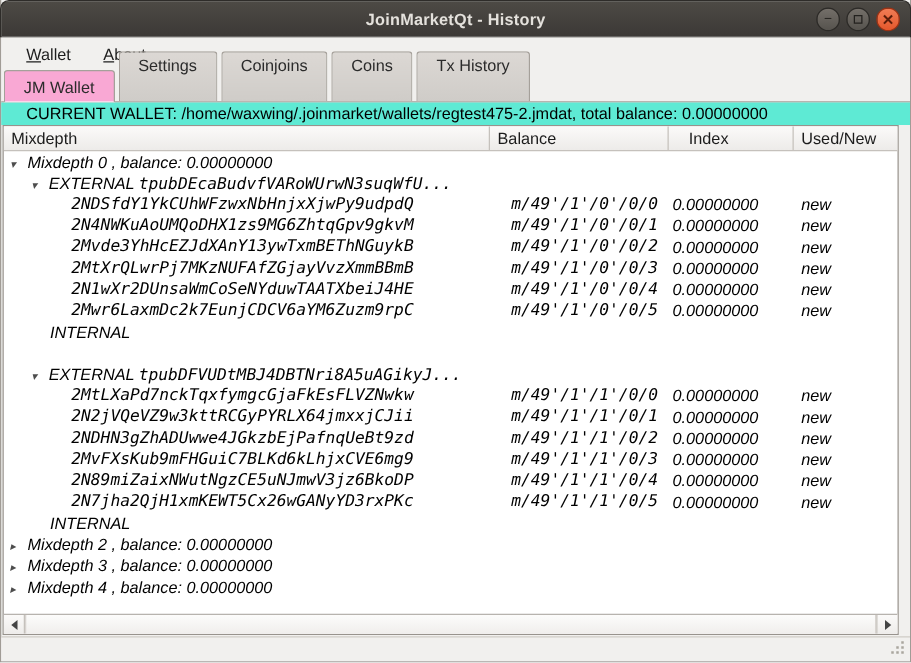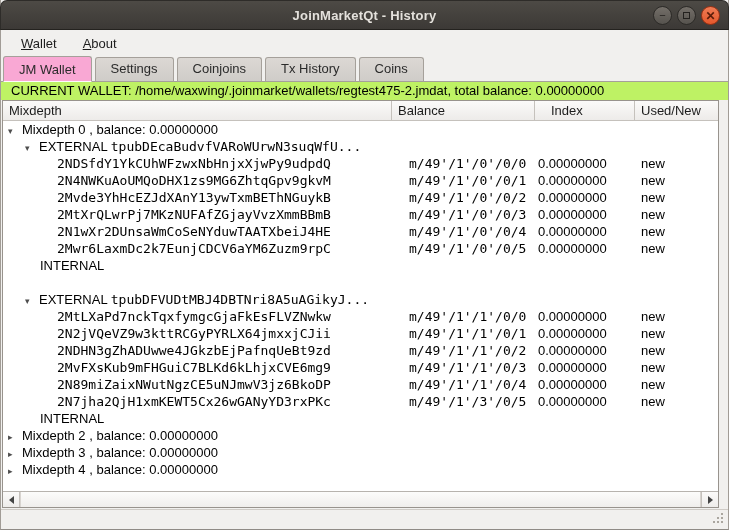--- a/index.html
+++ b/index.html
@@ -25,40 +25,40 @@
 
   
   .menubar { height:26px; flex:0 0 26px; background:#f1f0ee; display:flex; align-items:center;
     padding-left:10px; gap:6px; }
   .menu-item { font-size:13px; color:#1d1d1d; padding:3px 10px; }
   .accel { text-decoration:underline; }
 
   
   .tabbar { height:26px; flex:0 0 26px; background:#f1f0ee; display:flex; align-items:flex-end;
     padding-left:2px; border-bottom:1px solid #a5a09a; }
-  .tab { height:24px; line-height:22px; padding:0 15px; margin-right:3px; font-size:13px;
+  .tab { height:40px; line-height:22px; padding:0 15px; margin-right:3px; font-size:13px;
     color:#2b2b2b; background:linear-gradient(180deg,#dcd8d4,#cfccc8);
     border:1px solid #a5a09a; border-bottom:none; border-radius:3px 3px 0 0; }
   .tab.active { height:26px; line-height:25px; background:#f9a8d4; margin-bottom:-1px;
     border-bottom:1px solid #fcfcfb; position:relative; z-index:2; }
 
   
-  .banner { height:18px; flex:0 0 18px; background:#bef264; font-size:13px; line-height:17px;
-    color:#000; padding-left:10px; white-space:nowrap; overflow:hidden; }
+  .banner { height:18px; flex:0 0 18px; background:#5eead4; font-size:13px; line-height:17px;
+    color:#000; padding-left:20px; white-space:nowrap; overflow:hidden; }
 
   
   .tree { flex:1 1 auto; margin:0 9px 1px 1px; background:#ffffff; border:1px solid #989differ;
     border:1px solid #98938d; position:relative; overflow:hidden; display:flex; flex-direction:column; }
   .thead { flex:0 0 20px; display:grid; grid-template-columns:389px 143px 100px auto;
     background:linear-gradient(180deg,#fbfaf9,#edebe9); border-bottom:1px solid #c5c1bc;
     font-size:13px; line-height:19px; color:#1c1c1c; }
   .thead .hcell { border-right:1px solid #c5c1bc; padding-left:6px; overflow:hidden; white-space:nowrap; }
   .thead .hcell.h-index { padding-left:16px; }
   .thead .hcell.h-used { border-right:none; }
-  .tbody { flex:1 1 auto; overflow:hidden; }
+  .tbody { flex:1 1 auto; overflow:hidden;font-style:italic; }
   .trow { display:grid; grid-template-columns:389px 143px 100px auto; height:17px;
     font-size:13px; line-height:17px; color:#000; }
   .cell { overflow:hidden; white-space:nowrap; }
   .mono { font-family:"DejaVu Sans Mono", monospace; font-size:13px; }
   .lvl1 { padding-left:5px; }
   .lvl2 { padding-left:22px; }
   .lvl2i { padding-left:37px; }
   .lvl3 { padding-left:54px; }
   .c-index { padding-left:17px; }
   .c-balance { padding-left:3px; }
@@ -108,22 +108,22 @@
 
   <div class="menubar">
     <span class="menu-item"><span class="accel">W</span><span>allet</span></span>
     <span class="menu-item"><span class="accel">A</span><span>bout</span></span>
   </div>
 
   <div class="tabbar">
       <div class="tab active">JM Wallet</div>
       <div class="tab">Settings</div>
       <div class="tab">Coinjoins</div>
+      <div class="tab">Coins</div>
       <div class="tab">Tx History</div>
-      <div class="tab">Coins</div>
     </div>
 
   <div class="banner">CURRENT WALLET: /home/waxwing/.joinmarket/wallets/regtest475-2.jmdat, total balance: 0.00000000</div>
 
   <div class="tree">
     <div class="thead">
       <div class="hcell">Mixdepth</div>
       <div class="hcell">Balance</div>
       <div class="hcell h-index">Index</div>
       <div class="hcell h-used">Used/New</div>
@@ -219,21 +219,21 @@
           <div class="cell c-status">new</div>
         </div>
         <div class="trow">
           <div class="cell c-first lvl3 mono">2N89miZaixNWutNgzCE5uNJmwV3jz6BkoDP</div>
           <div class="cell c-index mono">m/49'/1'/1'/0/4</div>
           <div class="cell c-balance">0.00000000</div>
           <div class="cell c-status">new</div>
         </div>
         <div class="trow">
           <div class="cell c-first lvl3 mono">2N7jha2QjH1xmKEWT5Cx26wGANyYD3rxPKc</div>
-          <div class="cell c-index mono">m/49'/1'/3'/0/5</div>
+          <div class="cell c-index mono">m/49'/1'/1'/0/5</div>
           <div class="cell c-balance">0.00000000</div>
           <div class="cell c-status">new</div>
         </div>
         <div class="trow">
           <div class="cell c-first lvl2i"><span>INTERNAL</span></div>
           <div class="cell "></div>
           <div class="cell "></div>
           <div class="cell "></div>
         </div>
         <div class="trow">

